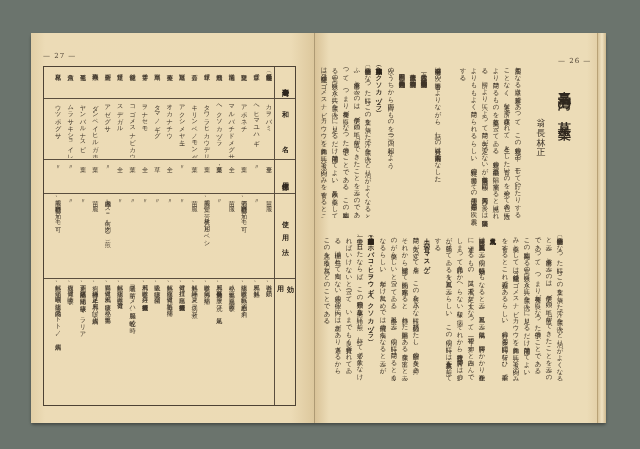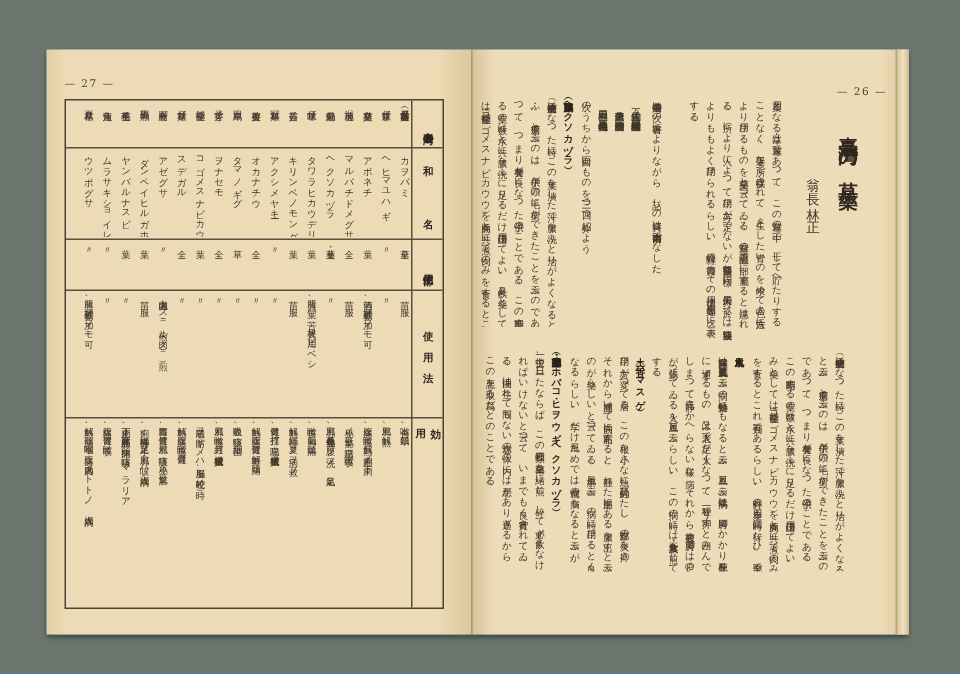--- a/index.html
+++ b/index.html
@@ -5,21 +5,21 @@
   html, body { margin:0; padding:0; }
   body {
     width:640px; height:449px; overflow:hidden;
     background:#6b746d;
     position:relative;
     font-family: "DejaVu Serif", "Liberation Serif", serif;
     color:#3a3128;
   }
   .book {
     position:absolute; left:31px; top:33px; width:575px; height:390px;
-    background:#0ea5e9;
+    background:#a3a3a3;
     box-shadow: 0 2px 3px rgba(0,0,0,0.35);
     border-radius:3px;
   }
   .page { position:absolute; top:0; height:390px; background:#ebdab4; }
   .page-left { left:0; width:284px; background:linear-gradient(90deg,#e2cfa6 0px,#ecdbb6 14px,#ecdbb5 260px,#dcc79c 284px); }
   .page-right { left:284px; width:291px; background:linear-gradient(90deg,#d9c398 0px,#ecdcb7 14px,#ecdcb7 272px,#e4d1a9 282px,#cdb78c 291px); }
   .spine { position:absolute; left:283px; top:0; width:2px; height:390px; background:#8f7b58; opacity:0.6; }
   .edge-right { position:absolute; right:0; top:0; width:8px; height:390px; background:linear-gradient(90deg,#d8c49a,#f0e2c2,#cdb88d); border-left:1px solid #b9a276; }
   .page-num { position:absolute; font-size:7px; color:#4a3f32; letter-spacing:1px; }
   .vt { writing-mode: vertical-rl; text-orientation: upright; }

